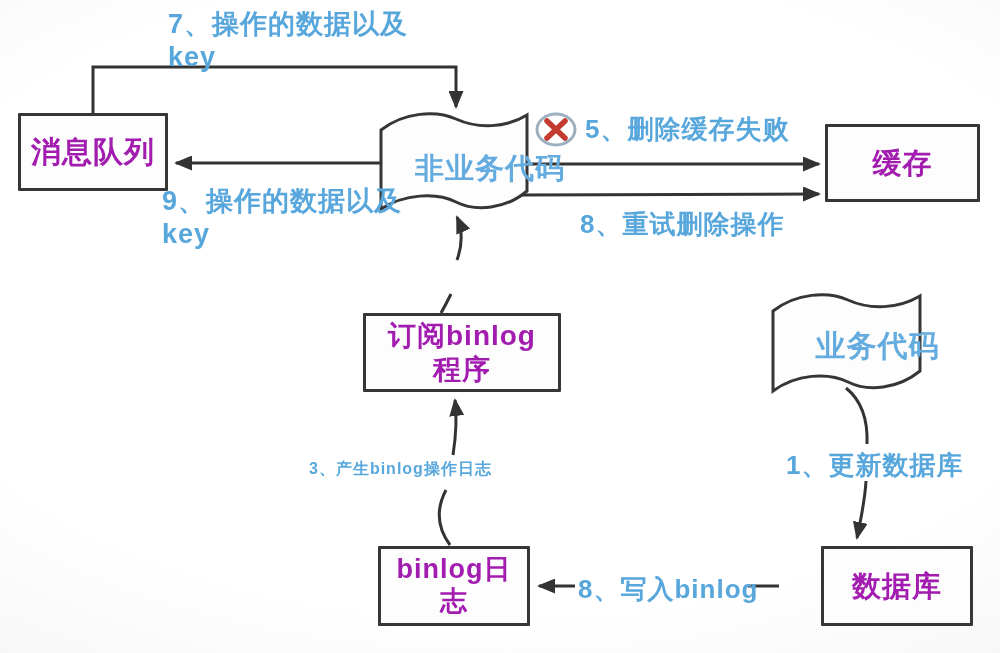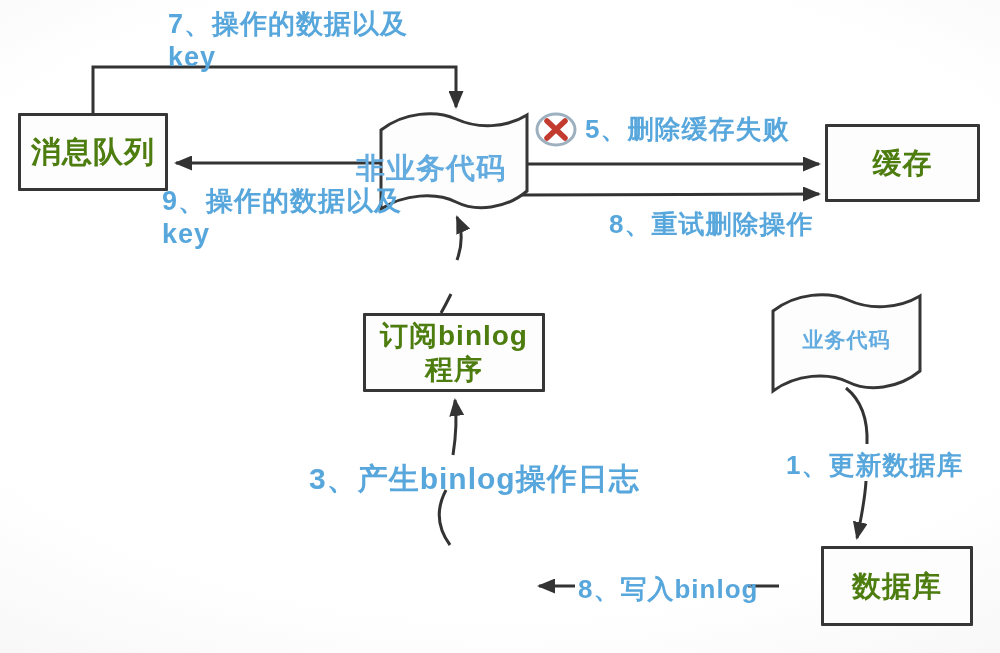--- a/index.html
+++ b/index.html
@@ -14,21 +14,21 @@
   svg.wires { position: absolute; left: 0; top: 0; width: 1000px; height: 653px; }
   .node {
     position: absolute;
     box-sizing: border-box;
     border: 3px solid #363636;
     background: #fdfdfd;
     display: flex;
     flex-direction: column;
     align-items: center;
     justify-content: center;
-    color: #4d7c0f;
+    color: #a21caf;
     font-weight: bold;
     letter-spacing: 1px;
     line-height: 1.18;
     border-radius: 1px;
   }
   .flag-label {
     position: absolute;
     color: #64acdf;
     font-weight: bold;
     letter-spacing: 1px;
@@ -83,53 +83,57 @@
   </svg>
 
   <div class="node" style="left:18px; top:113px; width:150px; height:78px; font-size:30px;">
     <span>消息队列</span>
   </div>
 
   <div class="node" style="left:825px; top:124px; width:155px; height:78px; font-size:29px;">
     <span>缓存</span>
   </div>
 
-  <div class="node" style="left:363px; top:313px; width:182px; height:79px; font-size:28px;">
+  <div class="node" style="left:363px; top:313px; width:198px; height:79px; font-size:28px;">
     <span>订阅binlog</span>
     <span>程序</span>
   </div>
 
+  <div class="node" style="left:378px; top:546px; width:152px; height:80px; font-size:27px;">
+    <span>binlog日</span>
+    <span>志</span>
+  </div>
 
   <div class="node" style="left:781px; top:546px; width:152px; height:80px; font-size:29px;margin-left:40px;">
     <span>数据库</span>
   </div>
 
-  <div class="flag-label" style="left:356px; top:149px; width:150px; font-size:29px;">非业务代码</div>
-  <div class="flag-label" style="left:773px; top:326px; width:147px; font-size:21px;">业务代码</div>
+  <div class="flag-label" style="left:379px; top:149px; width:150px; font-size:29px;padding-left:36px;">非业务代码</div>
+  <div class="flag-label" style="left:804px; top:326px; width:147px; font-size:30px;">业务代码</div>
 
   <div class="step-label center" style="left:168px; top:6px; width:310px; font-size:27px;">
     <span class="l2">7、操作的数据以及</span>
     <span class="l2">key</span>
   </div>
 
   <div class="step-label center" style="left:162px; top:183px; width:300px; font-size:27px;">
     <span class="l2">9、操作的数据以及</span>
     <span class="l2">key</span>
   </div>
 
   <div class="s5wrap" style="left:534px; top:111px;">
     <svg width="44" height="37" viewBox="0 0 44 37">
       <ellipse cx="22" cy="18.5" rx="19" ry="15.5" fill="none" stroke="#9db0bf" stroke-width="3"></ellipse>
       <path d="M13,10 L31,27 M31,10 L13,27" stroke="#c23b2e" stroke-width="5.5" stroke-linecap="round" fill="none"></path>
     </svg>
     <span class="txt" style="font-size:26px;">5、删除缓存失败</span>
   </div>
 
-  <div class="step-label" style="left:580px; top:207px; font-size:26px;margin-left:29px;">8、重试删除操作</div>
+  <div class="step-label" style="left:580px; top:207px; font-size:26px;">8、重试删除操作</div>
 
 
-  <div class="step-label" style="left:309px; top:459px; font-size:30px;text-align:right;">3、产生binlog操作日志</div>
+  <div class="step-label" style="left:309px; top:459px; font-size:16px;text-align:right;">3、产生binlog操作日志</div>
 
   <div class="step-label" style="left:578px; top:572px; font-size:26px;">8、写入binlog</div>
 
   <div class="step-label" style="left:786px; top:448px; font-size:26px;">1、更新数据库</div>
 
 </div>
 
 </body></html>

